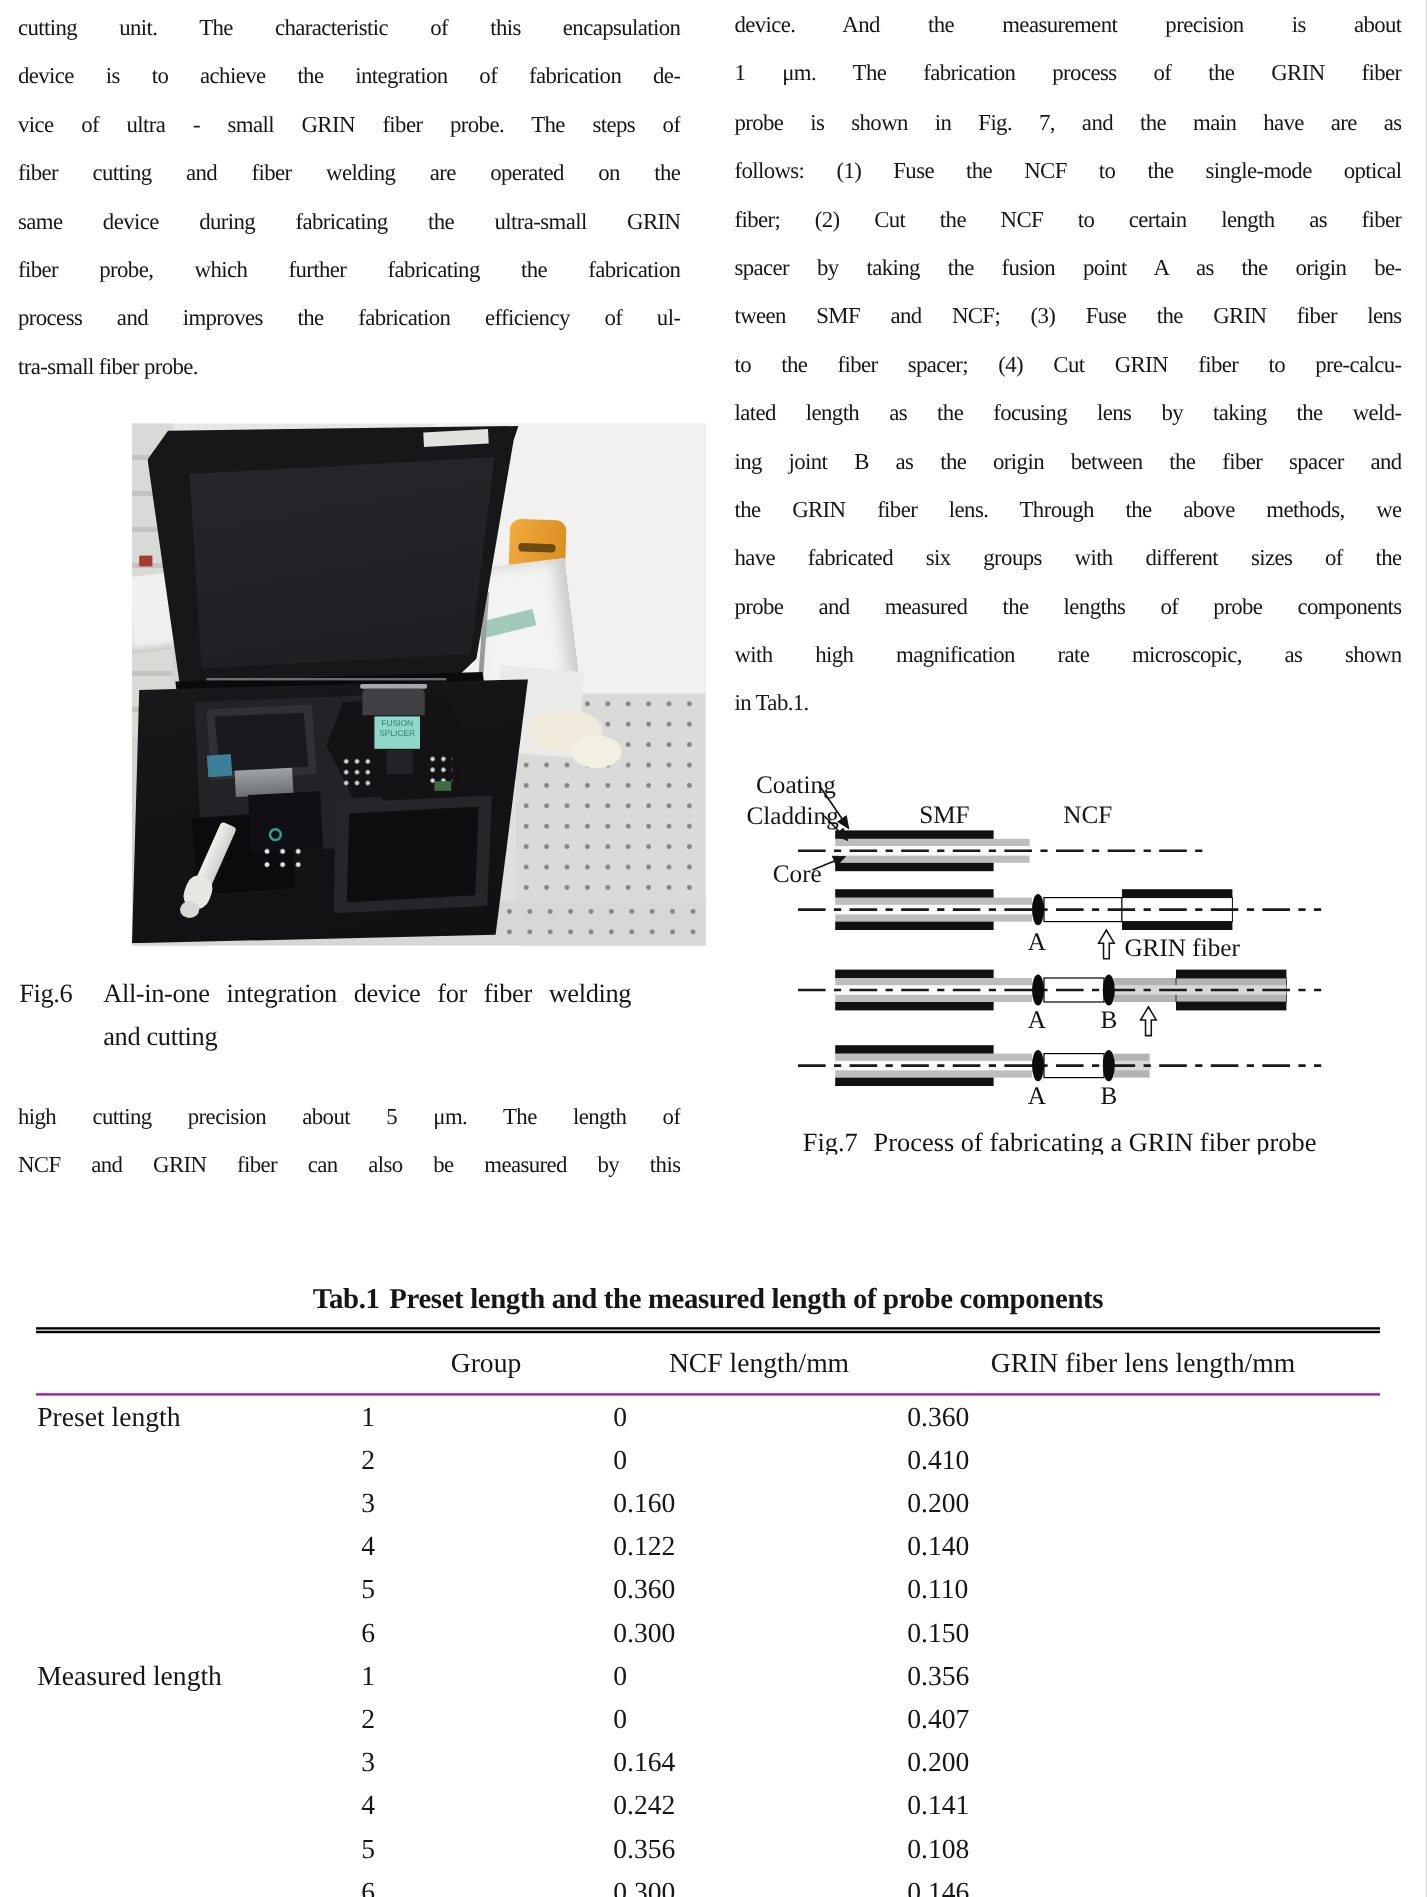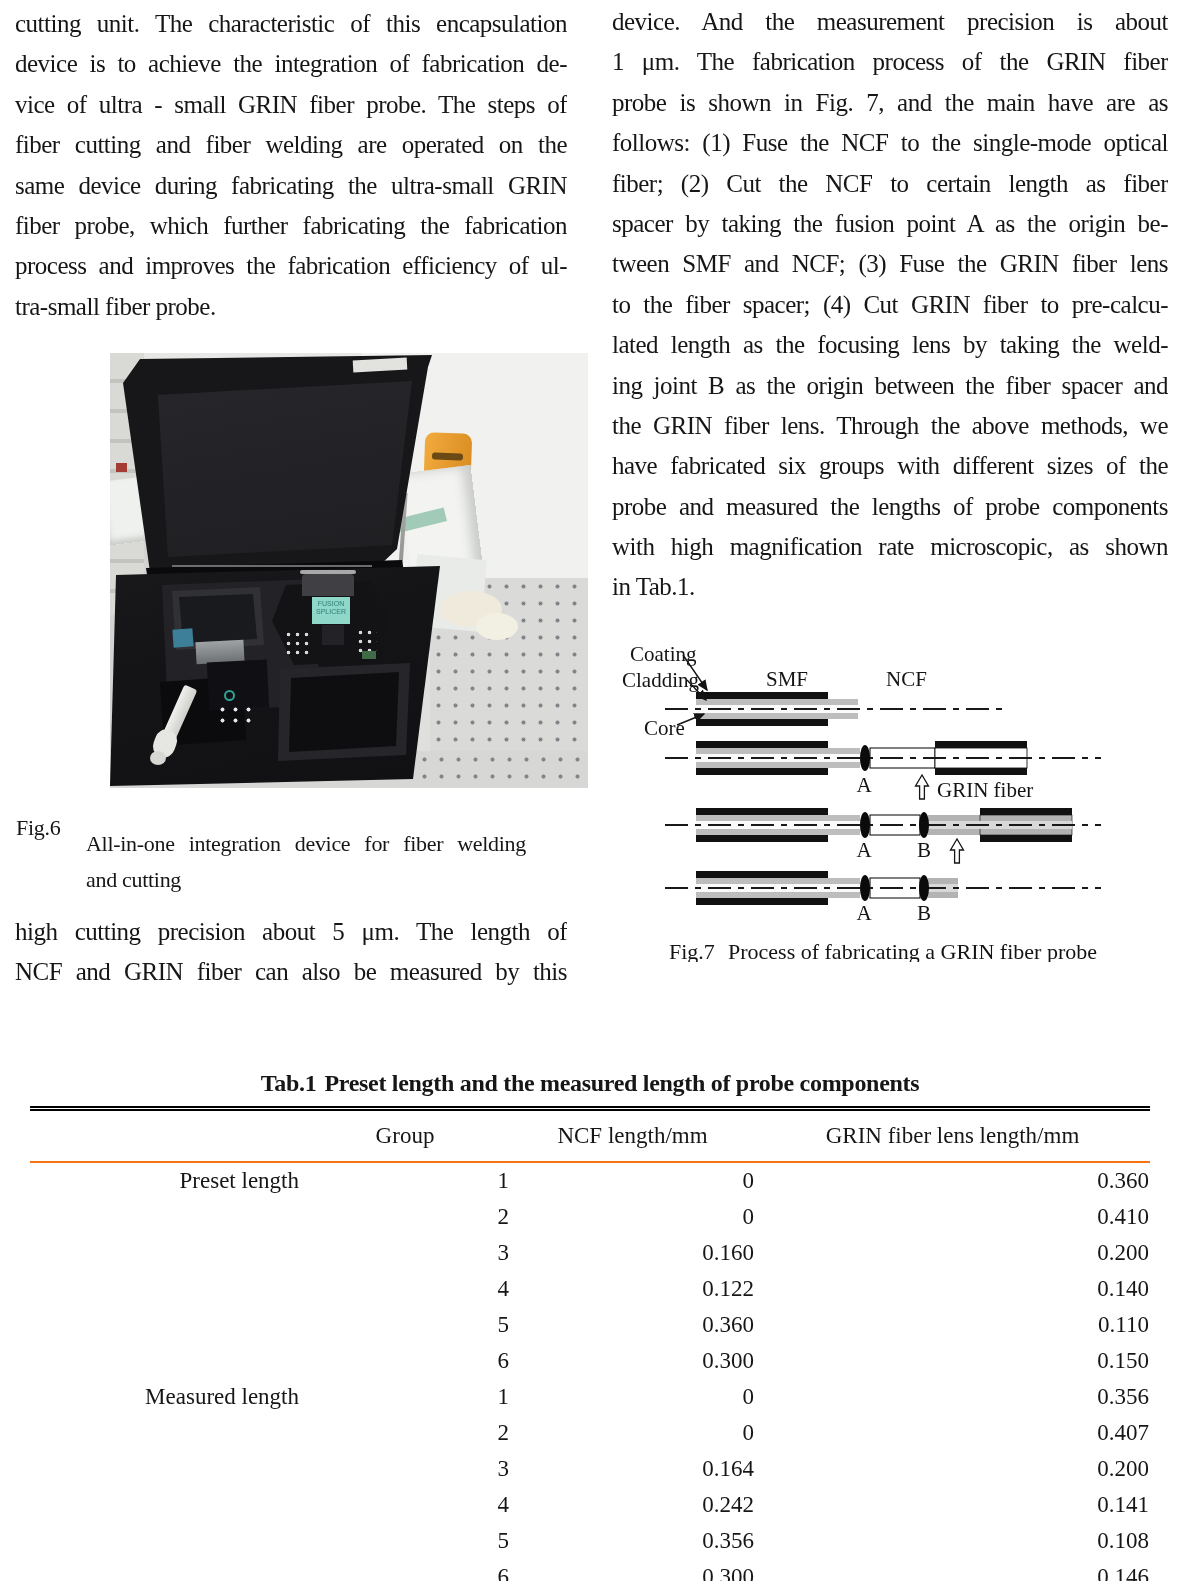--- a/index.html
+++ b/index.html
@@ -1,42 +1,42 @@
 <!DOCTYPE html>
 <html><head>
 <meta charset="utf-8">
 <style>
   html,body{margin:0;padding:0;background:#9a9a9a;}
   .page{position:relative;width:1189px;height:1581px;background:#ffffff;
         font-family:"Liberation Serif",serif;color:#161616;overflow:hidden;}
 
   
   .para{position:absolute;}
-  .p-body{font-size:25px;letter-spacing:-0.5px;}
+  .p-body{font-size:19px;letter-spacing:-0.5px;}
   .tline{white-space:nowrap;height:40.4px;line-height:40.4px;
          text-align:justify;text-align-last:justify;overflow:hidden;}
   .tline.last{text-align-last:left;}
 
   
   .figcap{position:absolute;font-size:22px;letter-spacing:-0.3px;line-height:36px;}
   .figcap .caplabel{position:absolute;left:0;top:0;}
-  .figcap .captext{margin-left:70px;width:440px;margin-top:16px;}
+  .figcap .captext{margin-left:70px;width:440px;}
   .figcap .cl1{text-align:justify;text-align-last:justify;white-space:nowrap;overflow:hidden;}
   .figcap .cl2{text-align:left;}
 
   
   .tab-title{position:absolute;left:30px;top:1070px;width:1120px;text-align:center;
              font-weight:bold;font-size:24px;letter-spacing:-0.3px;}
   .tab-title .tt-label{margin-right:8px;}
   table.datatable{position:absolute;left:30px;top:1106px;width:1120px;
                   border-collapse:collapse;font-size:23px;
                   border-top:5px double #000;border-bottom:6px double #000;}
-  table.datatable th{font-weight:normal;height:48px;border-bottom:2px solid #f97316;
+  table.datatable th{font-weight:normal;height:48px;border-bottom:2px solid #a21caf;
                      text-align:center;vertical-align:middle;}
-  table.datatable td{height:34px;text-align:right;vertical-align:middle;}
+  table.datatable td{height:34px;text-align:left;vertical-align:middle;}
 
   
   .fig7{position:absolute;left:617px;top:628px;}
   .fig7 text{font-family:"Liberation Serif",serif;fill:#141414;font-size:21px;}
   .fig7 text.capt{font-size:22px;}
 
   
   .photo{position:absolute;left:110px;top:353px;width:478px;height:435px;
          background:linear-gradient(#e7e7e5,#dededc);overflow:hidden;}
   .photo div{position:absolute;}

